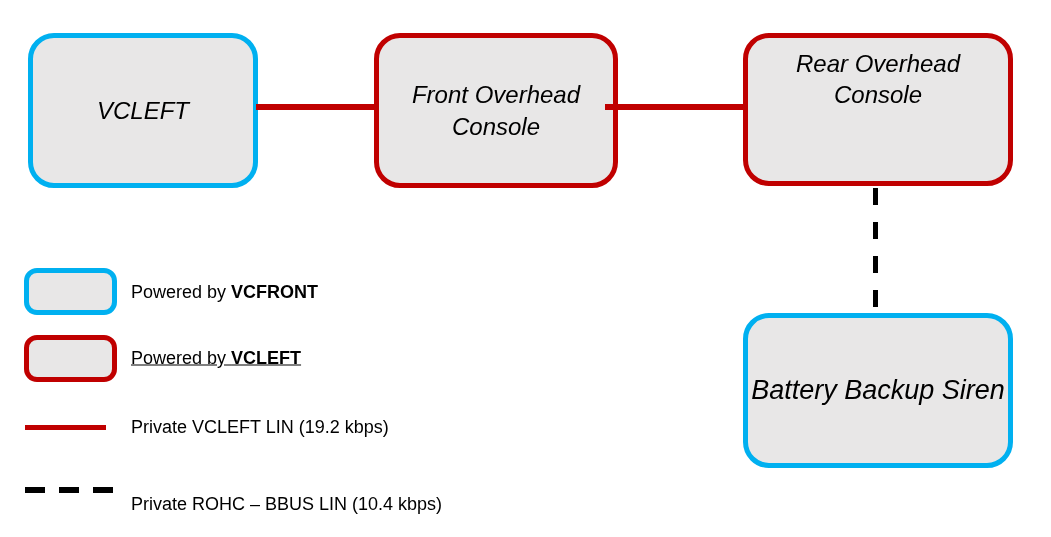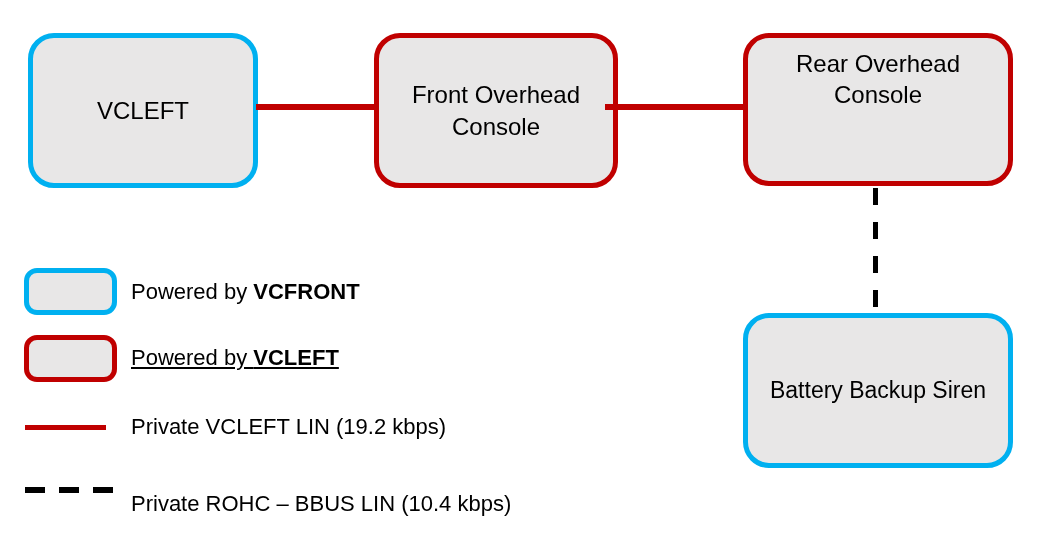--- a/index.html
+++ b/index.html
@@ -22,31 +22,32 @@
     box-sizing: border-box;
     background: var(--node-fill, #e8e7e7);
     border: 5px solid #000;
     border-radius: 26px;
     display: flex;
     align-items: center;
     justify-content: center;
     text-align: center;
     font-size: 24px;
     line-height: 1.3;
+    font-style: italic;
   }
   .node.blue { border-color: var(--vcfront-powered-border, #00b0f0); }
   .node.red  { border-color: var(--vcleft-powered-border, #c00000); }
   #node-vcleft { left: 28px;  top: 33px;  width: 230px; height: 155px; }
   #node-foc    { left: 374px; top: 33px;  width: 244px; height: 155px; padding: 0 16px; }
   #node-roc    { left: 743px; top: 33px;  width: 270px; height: 153px;
                  flex-direction: column; justify-content: space-between;
                  padding: 10px 8px 9px; }
   #node-roc .roc-title { display: block; padding: 0 30px; }
   #node-roc .roc-sub   { display: block; white-space: nowrap; }
-  #node-bbs    { left: 743px; top: 313px; width: 270px; height: 155px; font-size: 23px; }
+  #node-bbs    { left: 743px; top: 313px; width: 270px; height: 155px; font-size: 27px; }
 
   
   .conn-solid {
     position: absolute;
     background: var(--vcleft-powered-border, #c00000);
   }
   #conn-vcleft-foc { left: 256px; top: 104px; width: 120px; height: 6px; }
   #conn-foc-roc    { left: 605px; top: 104px; width: 140px; height: 6px; }
   #conn-roc-bbs {
     position: absolute;
@@ -79,21 +80,21 @@
     left: 25px; top: 487px; width: 88px; height: 6px;
     background: repeating-linear-gradient(
       to right,
       var(--dashed-line, #000000) 0 20px,
       transparent 20px 34px);
   }
   .legend-text {
     position: absolute;
     left: 131px;
     transform: translateY(-50%);
-    font-size: 22px;
+    font-size: 18px;
     white-space: nowrap;
   }
   #legend-text-vcfront { top: 292px; }
   #legend-text-vcleft  { top: 358px; text-decoration: underline; }
   #legend-text-solid   { top: 427px; }
   #legend-text-dashed  { top: 504px; }
   .b { font-weight: bold; }
 </style>
 </head>
 <body>

